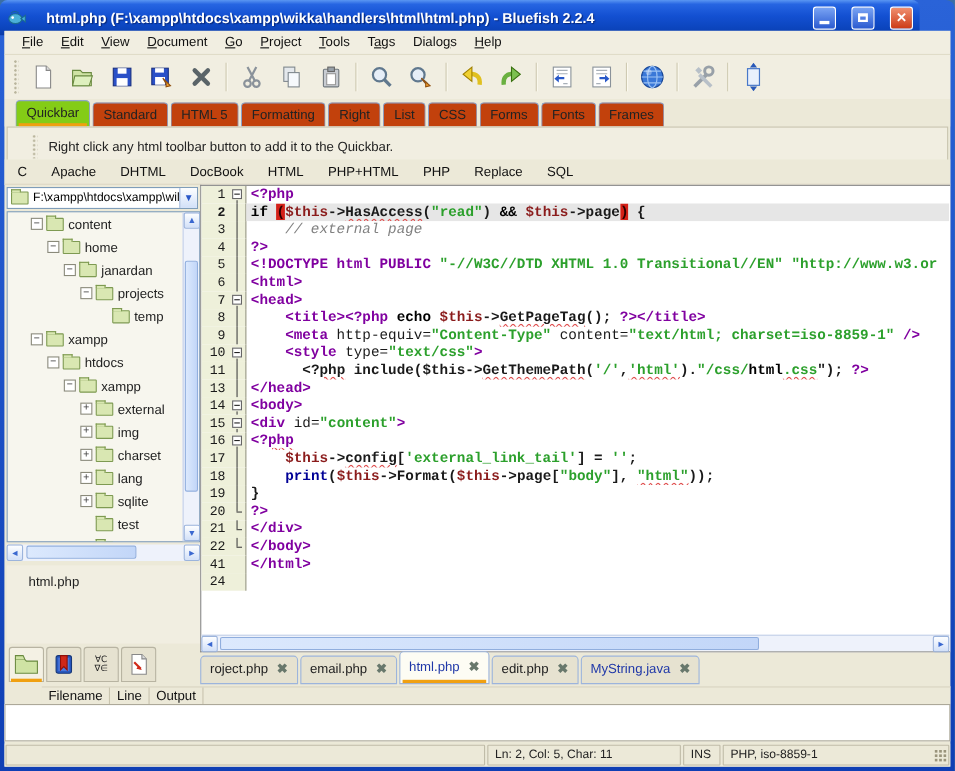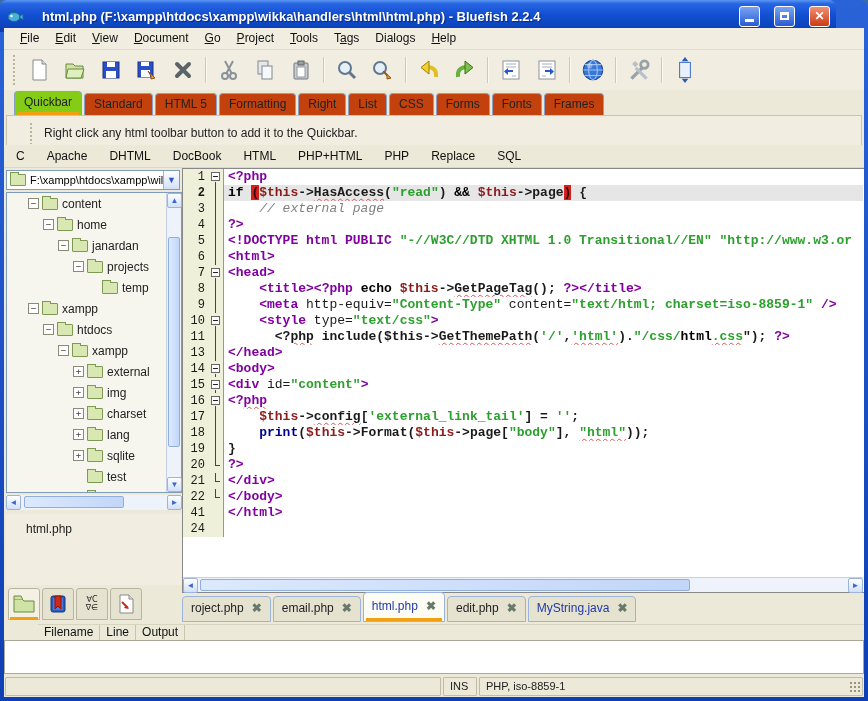--- a/index.html
+++ b/index.html
@@ -542,20 +542,21 @@
     <div id="outheader">
       <span class="ocol">Filename</span>
         <span class="ocol">Line</span>
         <span class="ocol">Output</span>
         <span id="out-close">✕</span>
     </div>
     <div id="outbody"></div>
 
     <div id="statusbar">
       <div class="stsec" id="st-blank"></div>
+      <div class="stsec" id="st-pos">Ln: 2, Col: 5, Char: 11</div>
       <div class="stsec" id="st-ins">INS</div>
       <div class="stsec" id="st-type">
         <span>PHP, iso-8859-1</span>
         <span id="grip"></span>
       </div>
     </div>
   </div>
 </div>
 
 </body></html>

